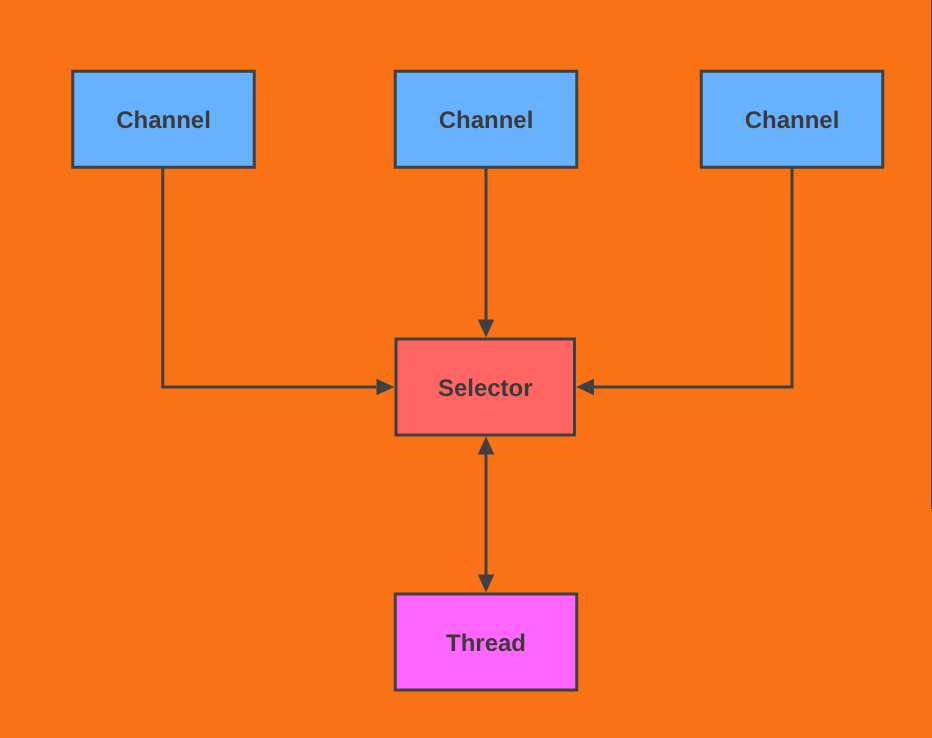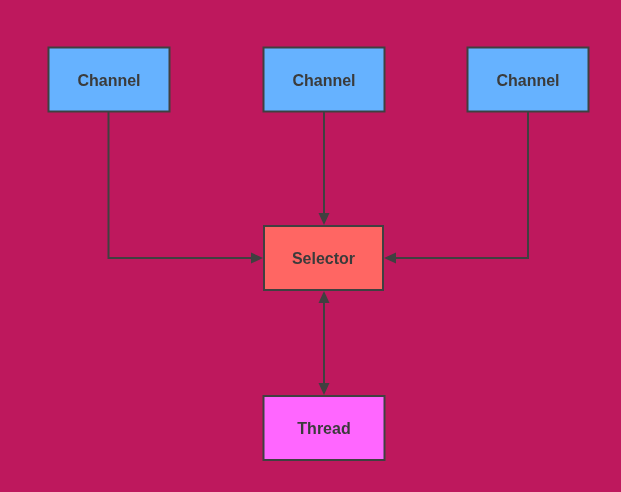--- a/index.html
+++ b/index.html
@@ -4,21 +4,21 @@
 <style>
   html, body {
     margin: 0;
     padding: 0;
     background: #000000;
   }
   .canvas {
     position: relative;
     width: 621px;
     height: 492px;
-    background: #be185d;
+    background: #f97316;
     overflow: hidden;
   }
   svg {
     display: block;
   }
   .node-rect {
     stroke: #404040;
     stroke-width: 2;
   }
   .node-label {

